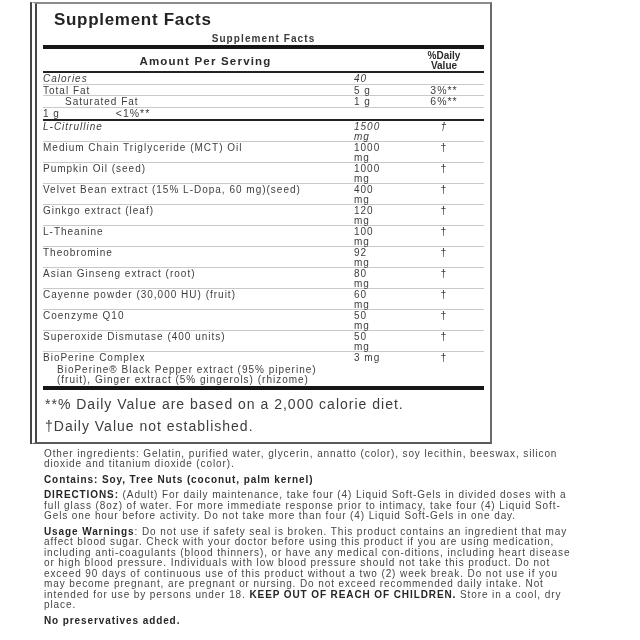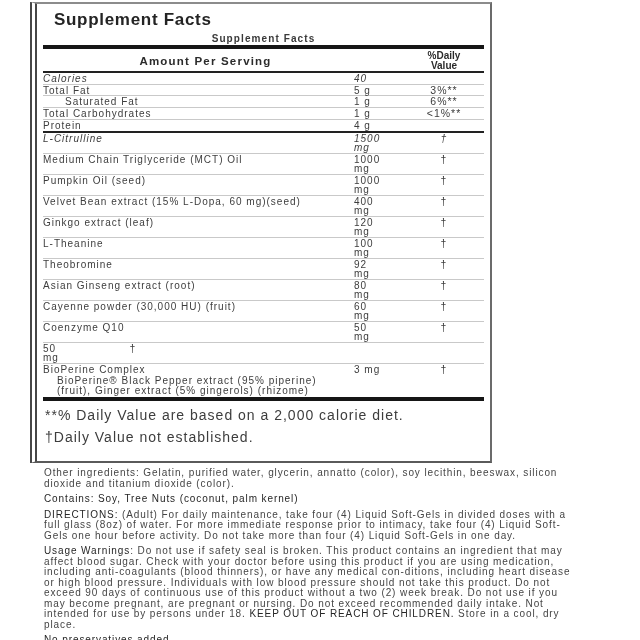--- a/index.html
+++ b/index.html
@@ -11,21 +11,21 @@
     font-family: "Liberation Sans", sans-serif;
     color: #3d3d3d;
   }
   .label-box {
     margin: 2px 0 0 30px;
     width: 462px;
     border-top: 2px solid #8c8c8c;
     border-right: 2px solid #6b6b6b;
     border-bottom: 2px solid #5a5a5a;
     border-left: 7px double #474747;
-    padding: 6px 6px 12px 6px;
+    padding: 6px 6px 4px 6px;
   }
   .title {
     font-size: 17px; font-weight: bold; color: #242424;
     letter-spacing: .7px; padding-left: 11px;
   }
   .serving-block {
     margin-top: 4px; padding-left: 11px;
     font-size: 10px; letter-spacing: 1px; line-height: 1.1; color: #444;
   }
   .caption {
@@ -55,21 +55,21 @@
   .cell-dv   { width: 80px; text-align: center; font-size: 10.5px; }
   .row.indent .cell-name { padding-left: 22px; }
   .sub { padding-left: 14px; margin-top: 2px; max-width: 345px; line-height: 1.0; }
   .footnote { font-size: 14px; letter-spacing: 1px; margin: 6px 2px 0; }
   .footnote:last-of-type { margin-bottom: 4px; }
   .below {
     margin: 4px 0 0 32px; width: 562px;
     font-size: 10px; letter-spacing: .9px; line-height: 1.05; color: #454545;
   }
   .para { margin: 5px 12px 0; }
-  .bold { font-weight: normal; color: #262626; }
+  .bold { font-weight: bold; color: #262626; }
 </style>
 </head>
 <body>
 
 <div class="label-box">
   <div class="title">Supplement Facts</div>
   <div class="caption">Supplement Facts</div>
   <div class="bar"></div>
   <div class="hdr-row">
     <div class="hdr-amount">Amount Per Serving</div>
@@ -87,28 +87,22 @@
         <div class="cell-name">Total Fat</div>
         <div class="cell-amt">5 g</div>
         <div class="cell-dv">3%**</div>
       </div>
       <div class="row indent">
         <div class="cell-name">Saturated Fat</div>
         <div class="cell-amt">1 g</div>
         <div class="cell-dv">6%**</div>
       </div>
       <div class="row">
-        <div class="cell-name">Total Carbohydrates</div>
         <div class="cell-amt">1 g</div>
         <div class="cell-dv">&lt;1%**</div>
-      </div>
-      <div class="row">
-        <div class="cell-name">Protein</div>
-        <div class="cell-amt">4 g</div>
-        <div class="cell-dv"></div>
       </div>
     </div>
   <div class="rule-dark"></div>
   <div class="rows-group" id="supplement-rows">
       <div class="row">
         <div class="cell-name">L-Citrulline</div>
         <div class="cell-amt">1500
 mg</div>
         <div class="cell-dv">†</div>
       </div>
@@ -160,20 +154,21 @@
 mg</div>
         <div class="cell-dv">†</div>
       </div>
       <div class="row">
         <div class="cell-name">Coenzyme Q10</div>
         <div class="cell-amt">50
 mg</div>
         <div class="cell-dv">†</div>
       </div>
       <div class="row">
+        <div class="cell-name">Superoxide Dismutase (400 units)</div>
         <div class="cell-amt">50
 mg</div>
         <div class="cell-dv">†</div>
       </div>
       <div class="row">
         <div class="cell-name">BioPerine Complex<div class="sub">BioPerine® Black Pepper extract (95% piperine) (fruit), Ginger extract (5% gingerols) (rhizome)</div></div>
         <div class="cell-amt">3 mg</div>
         <div class="cell-dv">†</div>
       </div>
     </div>

